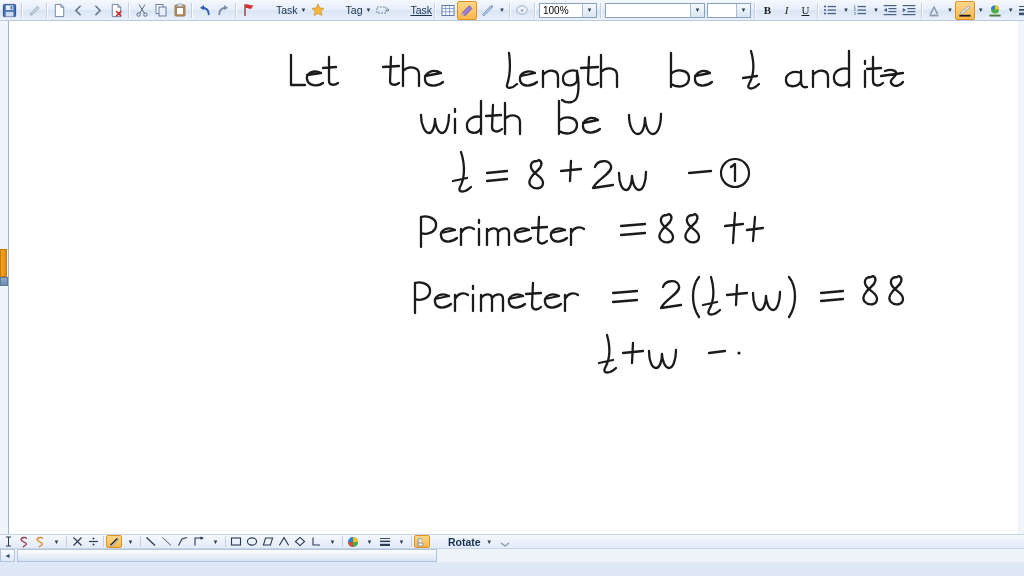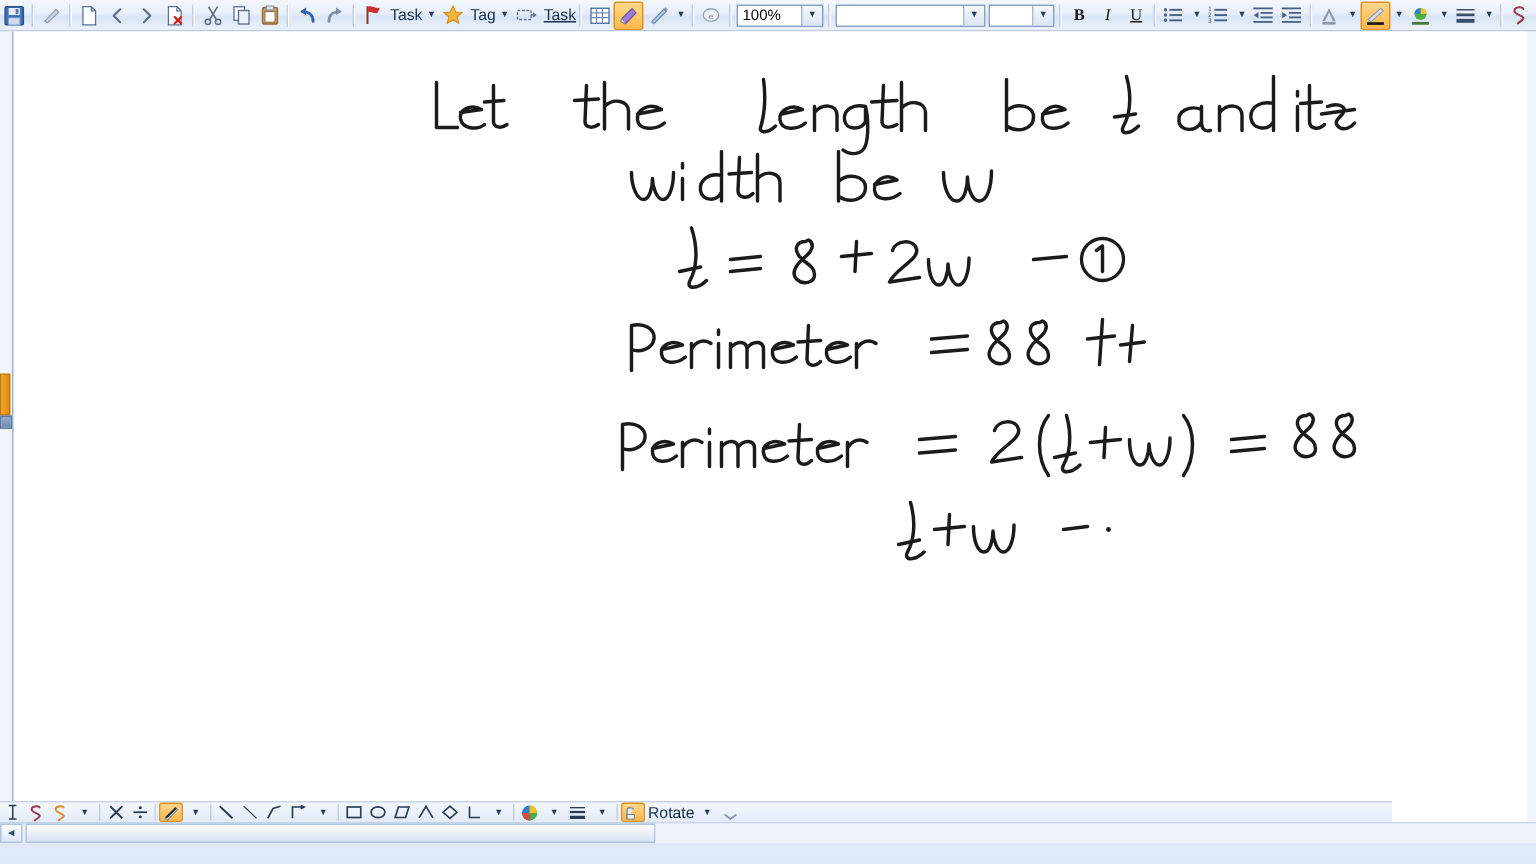--- a/index.html
+++ b/index.html
@@ -29,21 +29,21 @@
   }
   .tb-item.btn{min-width:19px;}
   .tb-item.btn.active{
     background:linear-gradient(#ffd78a,#ffb84d);
     border:1px solid #e0921f;border-radius:2px;
   }
   .sep{width:1px;height:15px;background:#c3cfe2;margin:0 2px;flex:0 0 auto;border-right:1px solid #fbfdff;}
   .drop-arrow{
     font-size:6px;color:#2a3d57;margin-left:1px;line-height:1;
   }
-  .lbl{margin-left:2px;font-size:10.5px;color:#16314f;text-align:center;}
+  .lbl{margin-left:18px;font-size:10.5px;color:#16314f;text-align:center;}
   .combo{
     height:15px;background:#fff;border:1px solid #8aa2c0;
     display:flex;align-items:center;box-sizing:border-box;
     font-size:10px;color:#000;padding-left:3px;
     margin:12px 1px;flex:0 0 auto;
   }
   .combo .cv{flex:1;overflow:hidden;white-space:nowrap;}
   .combo .cb{
     width:13px;height:13px;margin:0 0 0 auto;flex:0 0 auto;
     background:linear-gradient(#f6f9fd,#dae5f3);
@@ -96,24 +96,24 @@
   }
   .hs-track{flex:1;height:13px;background:#eef3fa;}
   .hs-thumb{
     height:13px;width:420px;margin-left:2px;
     background:linear-gradient(#fdfefe,#d7e3f3);
     border:1px solid #b2c4dc;box-sizing:border-box;
   }
 
   
   .toolbar-bottom{
-    position:absolute;left:0;top:534px;width:928px;height:14px;
+    position:absolute;left:0;top:534px;width:1024px;height:14px;
     background:linear-gradient(#f4f8fd,#e2ebf8);
     border-top:1px solid #c6d4e8;
-    display:flex;align-items:center;box-sizing:border-box;
+    display:flex;align-items:center;box-sizing:border-box;font-weight:bold;
   }
   .bb{
     height:13px;min-width:16px;padding:0 1px;flex:0 0 auto;
     display:flex;align-items:center;justify-content:center;
     font-size:10px;color:#21364f;box-sizing:border-box;
   }
   .bb.active{
     background:linear-gradient(#ffd78a,#ffb84d);
     border:1px solid #e0921f;border-radius:2px;
   }

